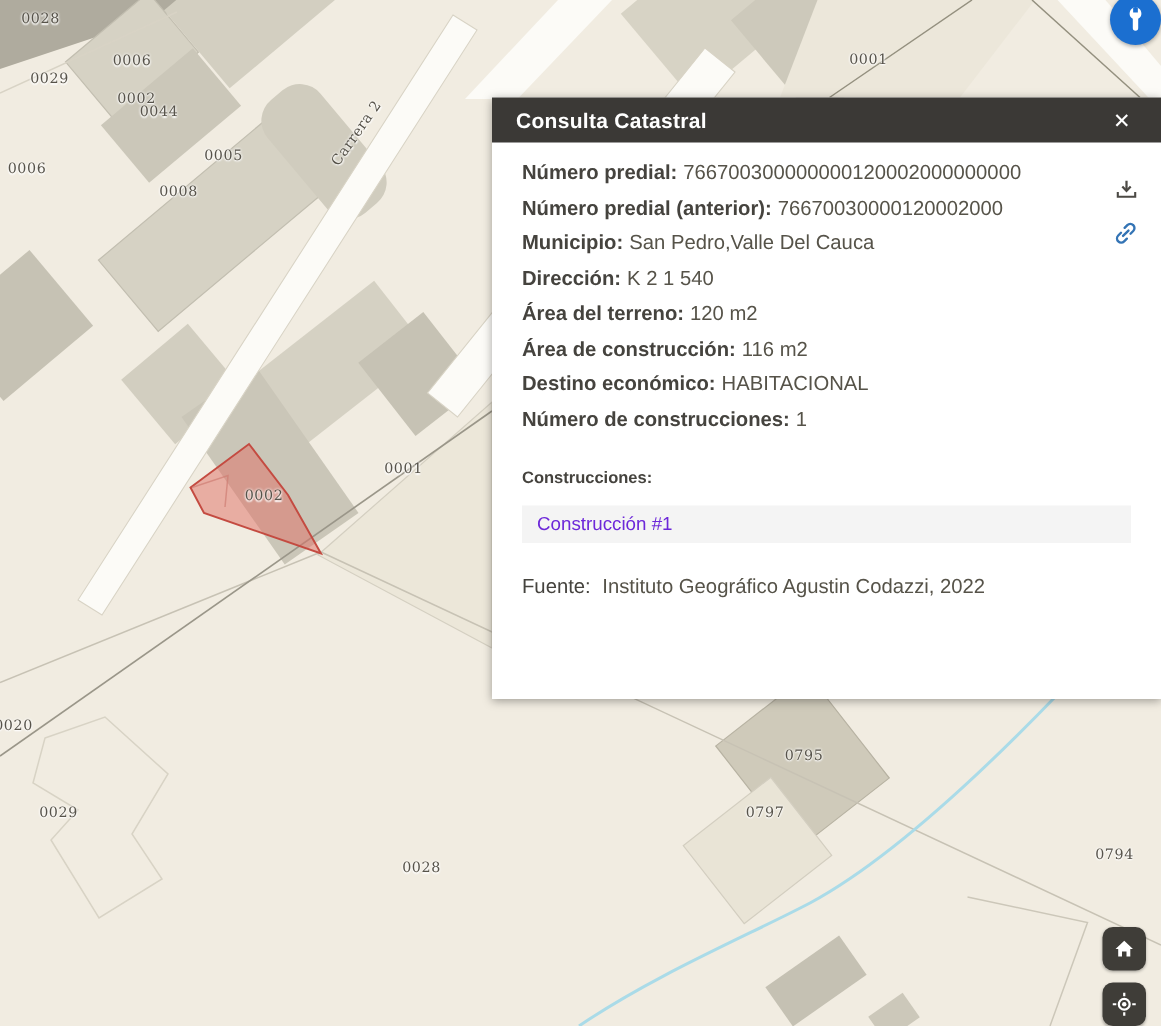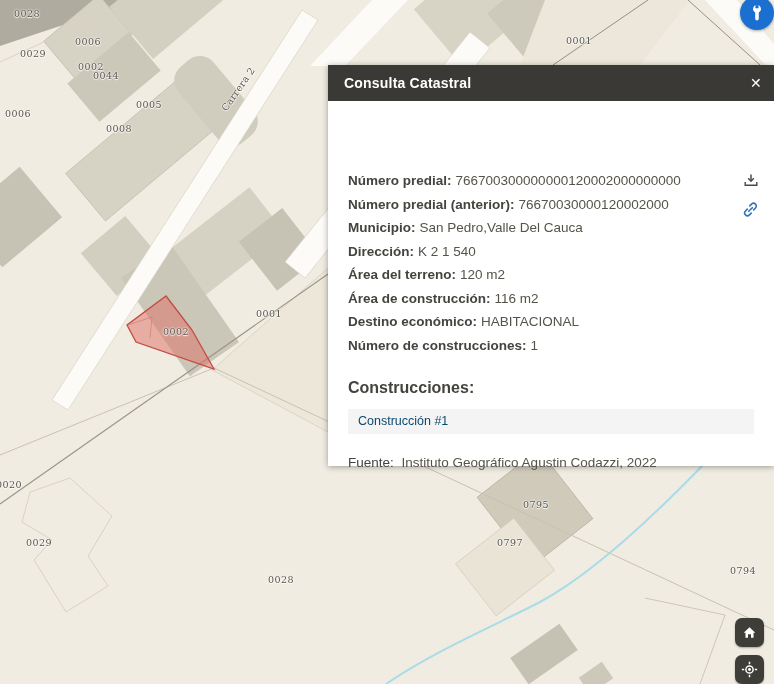--- a/index.html
+++ b/index.html
@@ -23,38 +23,38 @@
     position:absolute;left:740px;top:-4px;width:34px;height:34px;border-radius:50%;
     background:var(--accent-blue,#1b6fd0);display:flex;align-items:center;justify-content:center;
     box-shadow:0 1px 3px rgba(0,0,0,.35);cursor:pointer;
   }
   
   .panel{
     position:absolute;left:328px;top:65px;width:446px;height:401px;
     background:#fff;box-shadow:0 1px 6px rgba(0,0,0,.35);
   }
   .panel-header{
-    height:36px;background:var(--panel-header,#3b3936);color:#fff;
-    display:flex;align-items:center;padding:0 8px 0 16px;
+    height:30px;background:var(--panel-header,#3b3936);color:#fff;
+    display:flex;align-items:center;padding:0 16px 0 16px;
     font-size:14px;font-weight:600;letter-spacing:.2px;
   }
   .panel-header .spacer{flex:1;}
   .close{
     font-size:14px;font-weight:400;cursor:pointer;padding:2px 4px;line-height:1;
   }
-  .panel-body{position:relative;padding:20px 20px 0 20px;color:#4a4843;margin-top:48px;}
+  .panel-body{position:relative;padding:8px 20px 0 20px;color:#4a4843;}
   .field-row{font-size:13.5px;line-height:23.5px;white-space:nowrap;}
   .f-label{font-weight:700;color:#45433e;}
   .f-value{margin-left:4px;color:#565349;}
   .icon-col{position:absolute;top:24px;right:15px;display:flex;flex-direction:column;gap:12px;align-items:center;}
   .icon-btn{background:none;border:none;padding:0;margin:0;cursor:pointer;line-height:0;}
-  .constructions-header{margin-top:22px;font-size:16px;font-weight:700;color:#45433e;}
+  .constructions-header{margin-top:22px;font-size:11px;font-weight:700;color:#45433e;}
   .construction-item{
     margin-top:12px;height:25px;line-height:25px;background:#f4f4f4;
-    font-size:12.5px;color:#0c4a6e;padding-left:10px;cursor:pointer;
+    font-size:12.5px;color:#6d28d9;padding-left:10px;cursor:pointer;
   }
   .fuente{margin-top:21px;font-size:13.5px;color:#565349;}
   .fuente .f-label{font-weight:400;}
   .fuente span+span{margin-left:4px;}
   
   .map-btn{
     position:absolute;left:735px;width:29px;height:29px;border-radius:7px;
     background:#3f3d38;display:flex;align-items:center;justify-content:center;
     cursor:pointer;box-shadow:0 1px 2px rgba(0,0,0,.3);
   }

